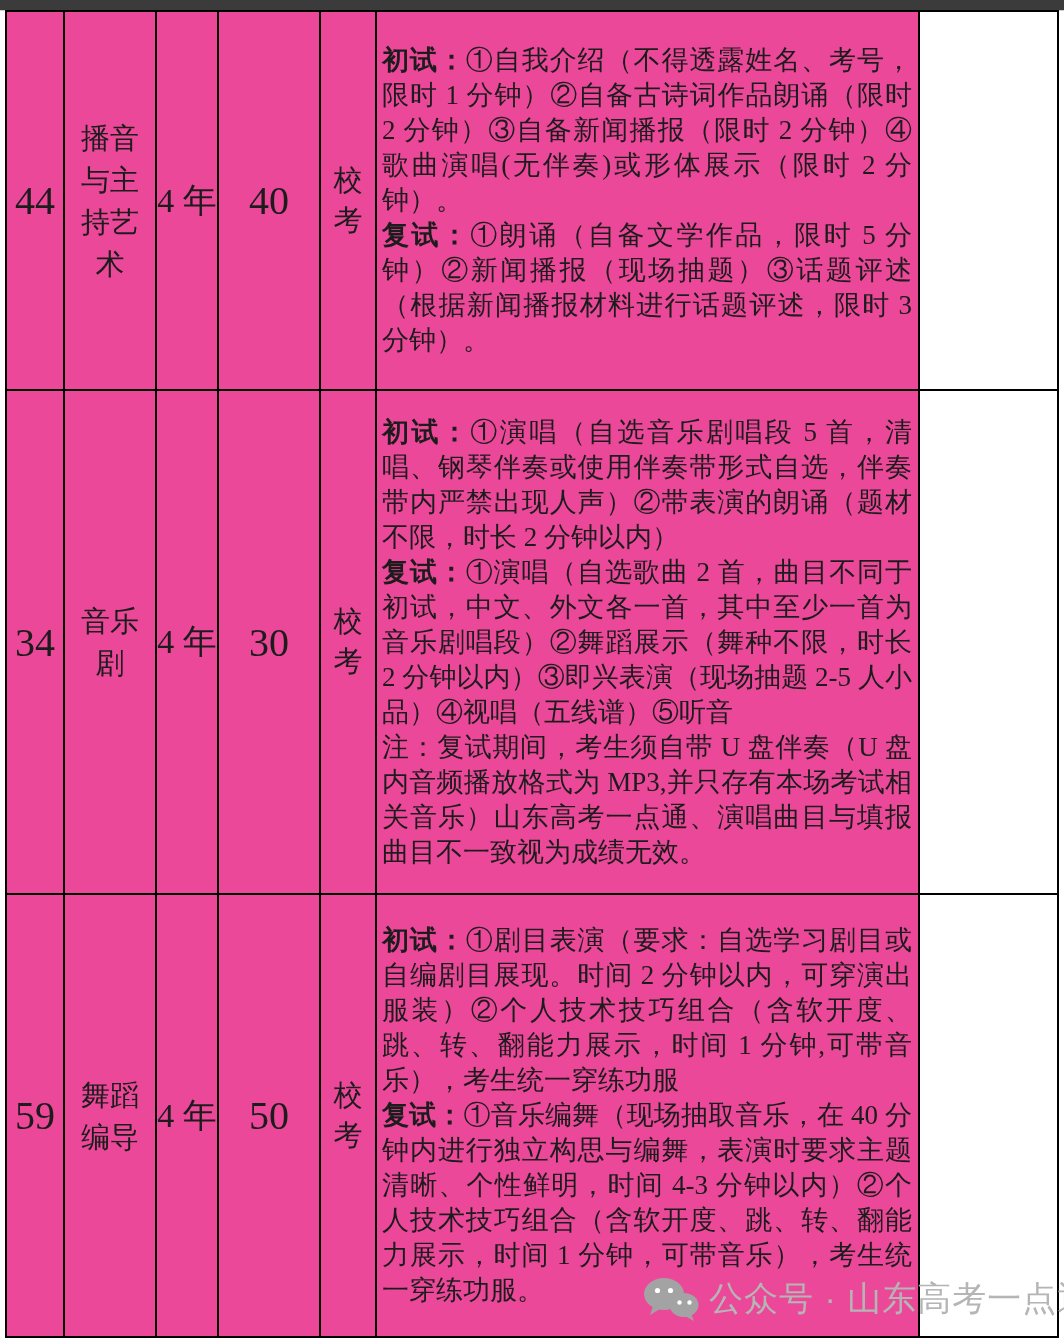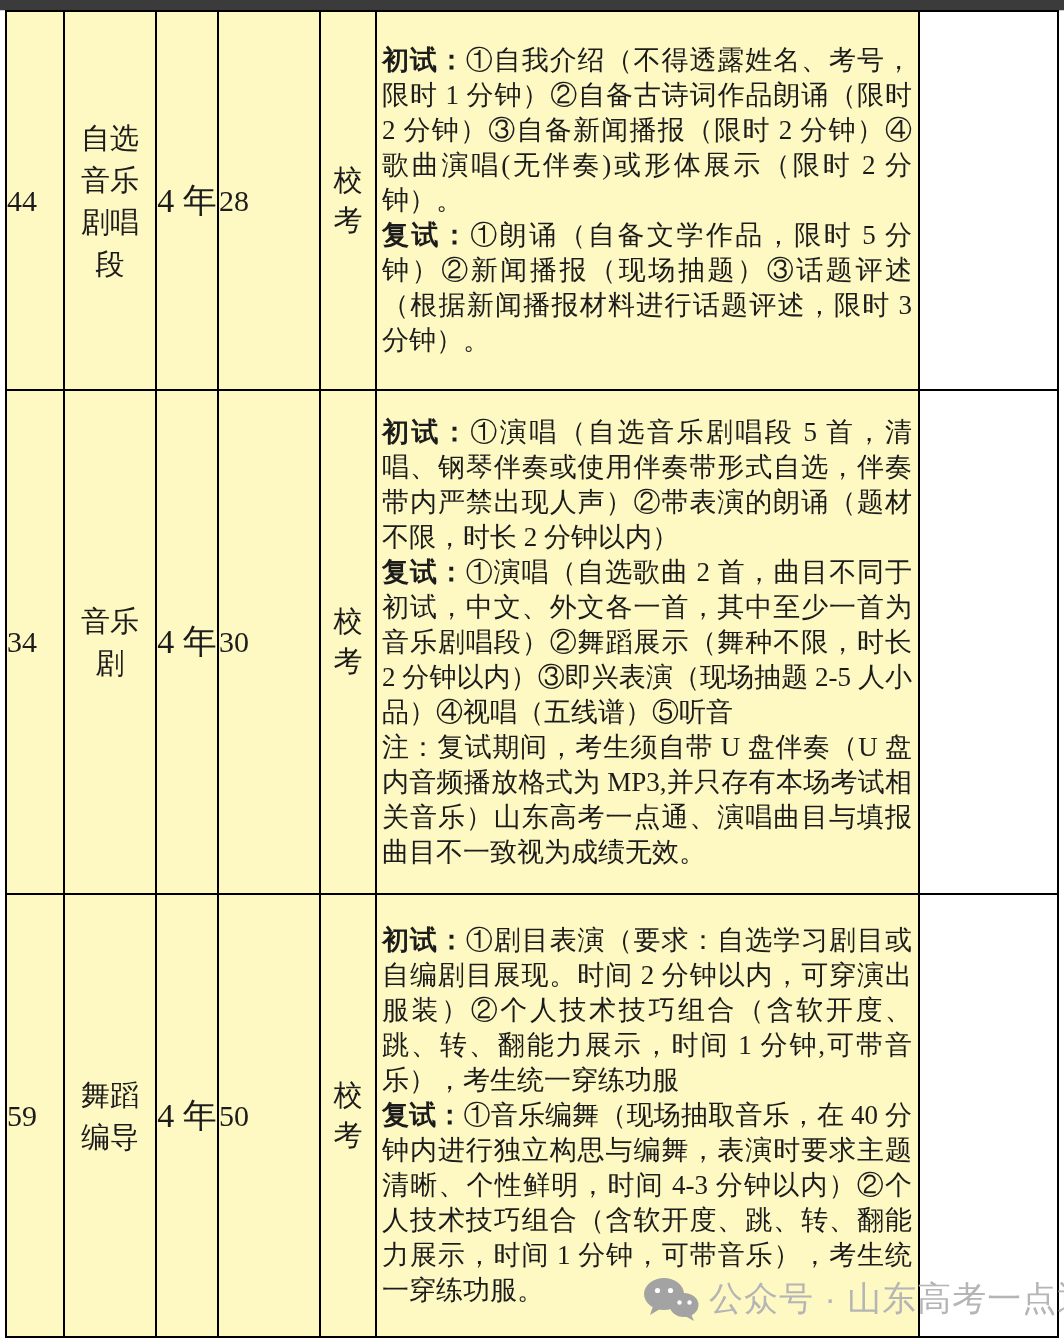--- a/index.html
+++ b/index.html
@@ -11,23 +11,23 @@
   .topbar{
     position:absolute;left:0;top:0;width:1064px;height:10px;
     background:#3b3b3b;box-shadow:0 1px 0 #cfcfcf;
   }
   table.tbl{
     position:absolute;left:5px;top:10px;width:1052px;
     border-collapse:collapse;table-layout:fixed;
   }
   td{
     border:2px solid #000;padding:0;vertical-align:middle;
-    background:#fef9c3;
+    background:#ec4899;
   }
-  .c-no,.c-quota{font-size:30px;}
+  .c-no,.c-quota{text-align:center;font-size:40px;}
   .c-dur{text-align:center;font-size:34px;}
   .c-exam{text-align:center;font-size:29px;padding:0;}
   .c-major{
     text-align:center;font-size:29px;line-height:42px;padding:0 2px;
   }
   .c-desc{
     padding:2px 6px 2px 5px;font-size:27px;line-height:35px;
     text-align:justify;text-justify:inter-ideograph;
   }
   .c-desc p{margin:0;}
@@ -55,23 +55,23 @@
       <col style="width:62px">
     <col style="width:102px">
       <col style="width:56px">
       <col style="width:543px">
     <col style="width:139px">
   </colgroup>
   <tbody>
 
     <tr style="height:379px">
       <td class="c-no"><span>44</span></td>
-      <td class="c-major"><span>自选音乐剧唱段</span></td>
+      <td class="c-major"><span>播音与主持艺术</span></td>
       <td class="c-dur"><span>4 年</span></td>
-      <td class="c-quota"><span>28</span></td>
+      <td class="c-quota"><span>40</span></td>
       <td class="c-exam"><span>校考</span></td>
       <td class="c-desc">
         <p><b>初试：</b><span>①自我介绍（不得透露姓名、考号，限时 1 分钟）②自备古诗词作品朗诵（限时 2 分钟）③自备新闻播报（限时 2 分钟）④歌曲演唱(无伴奏)或形体展示（限时 2 分钟）。</span></p>
         <p><b>复试：</b><span>①朗诵（自备文学作品，限时 5 分钟）②新闻播报（现场抽题）③话题评述（根据新闻播报材料进行话题评述，限时 3 分钟）。</span></p>
       </td>
       <td class="c-empty"></td>
     </tr>
 
     <tr style="height:504px">
       <td class="c-no"><span>34</span></td>

